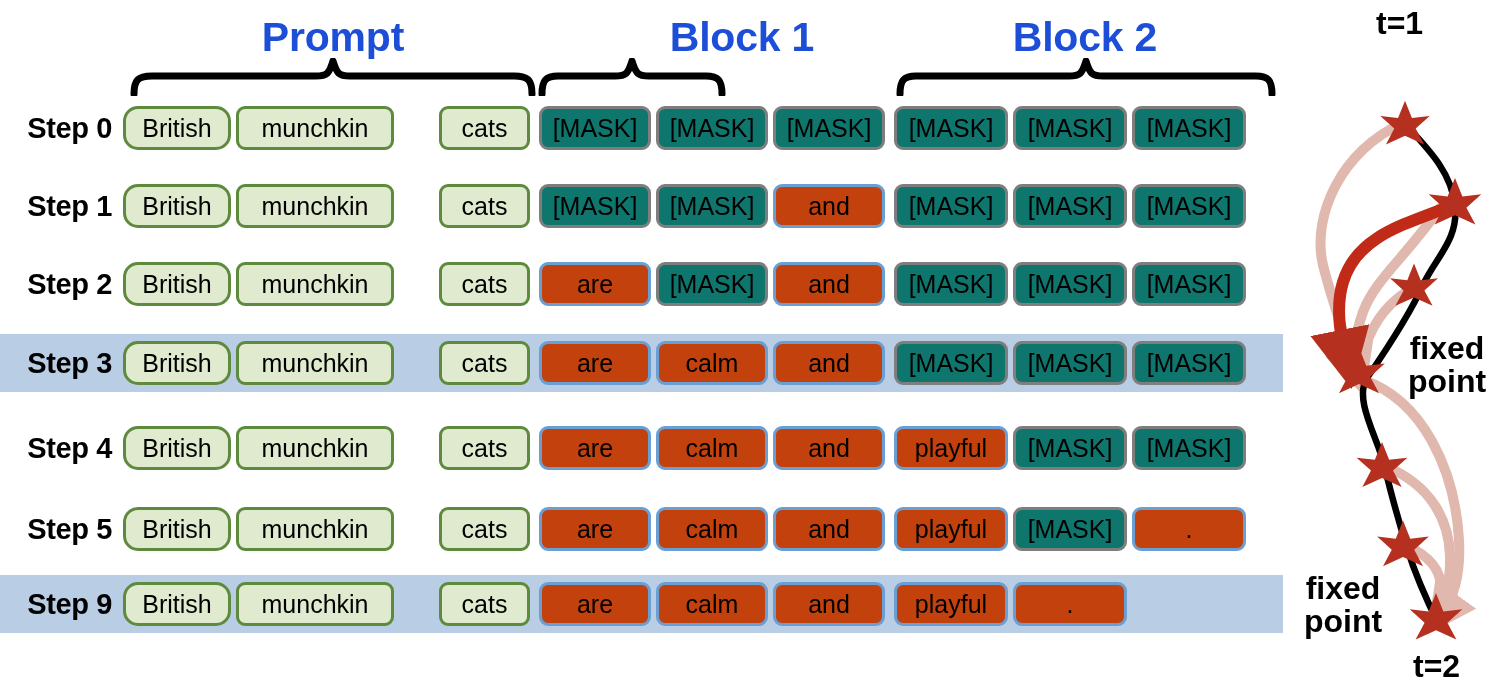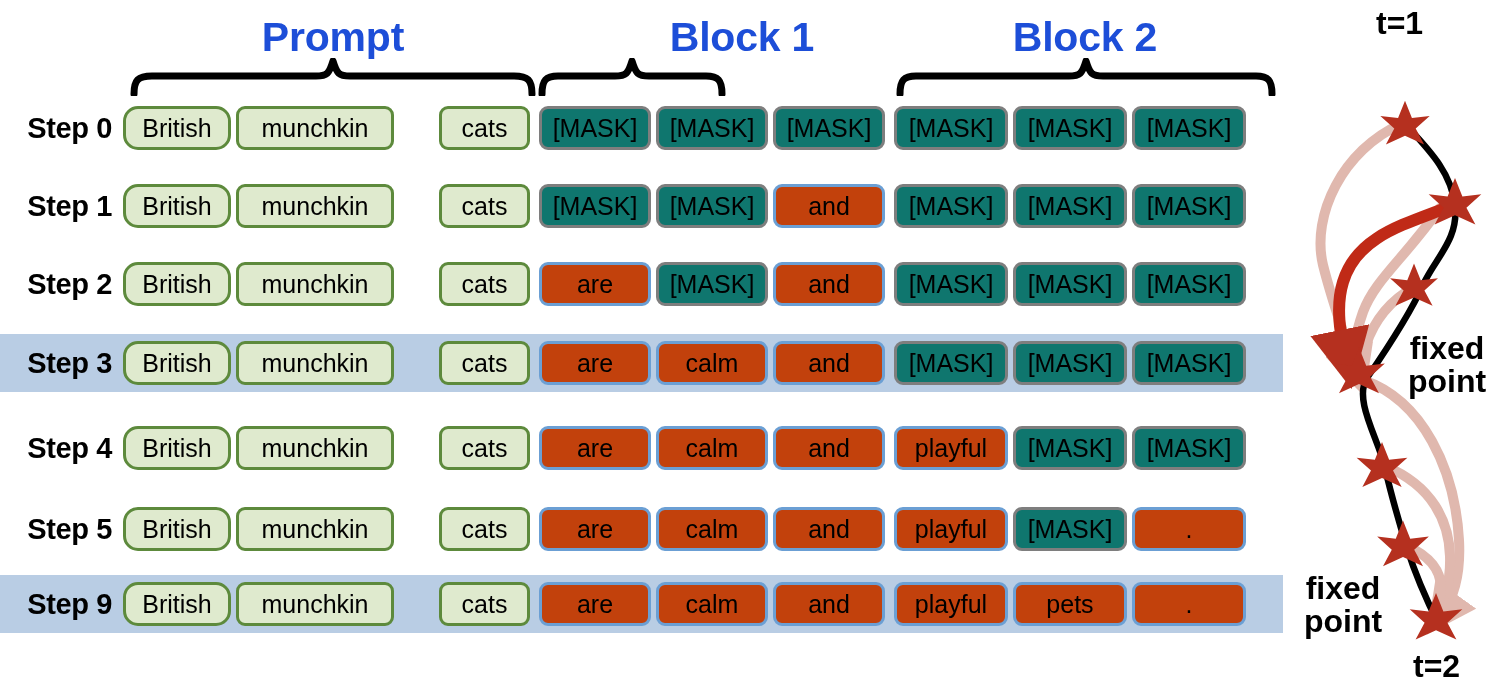--- a/index.html
+++ b/index.html
@@ -215,21 +215,20 @@
     <div class="cells">
       <div class="cell prompt w0">British</div>
       <div class="cell prompt w1">munchkin</div>
       <div class="cell prompt w2">cats</div>
       <div class="gap"></div>
       <div class="cell gen w3">are</div>
       <div class="cell gen w4">calm</div>
       <div class="cell gen w5">and</div>
       <div class="gap"></div>
       <div class="cell gen w6">playful</div>
-      <div class="cell gen w7">pets</div>
       <div class="cell gen w8">.</div>
     </div>
   </div>
 
   <div id="diagram">
 
     <div class="diag-text" style="left:93px;top:7px;">t=1</div>
     <div class="diag-text" style="left:130px;top:650px;">t=2</div>
     <div class="diag-text two" style="left:118px;top:332px;width:92px;">fixed point</div>
     <div class="diag-text two" style="left:14px;top:572px;width:92px;">fixed point</div>

